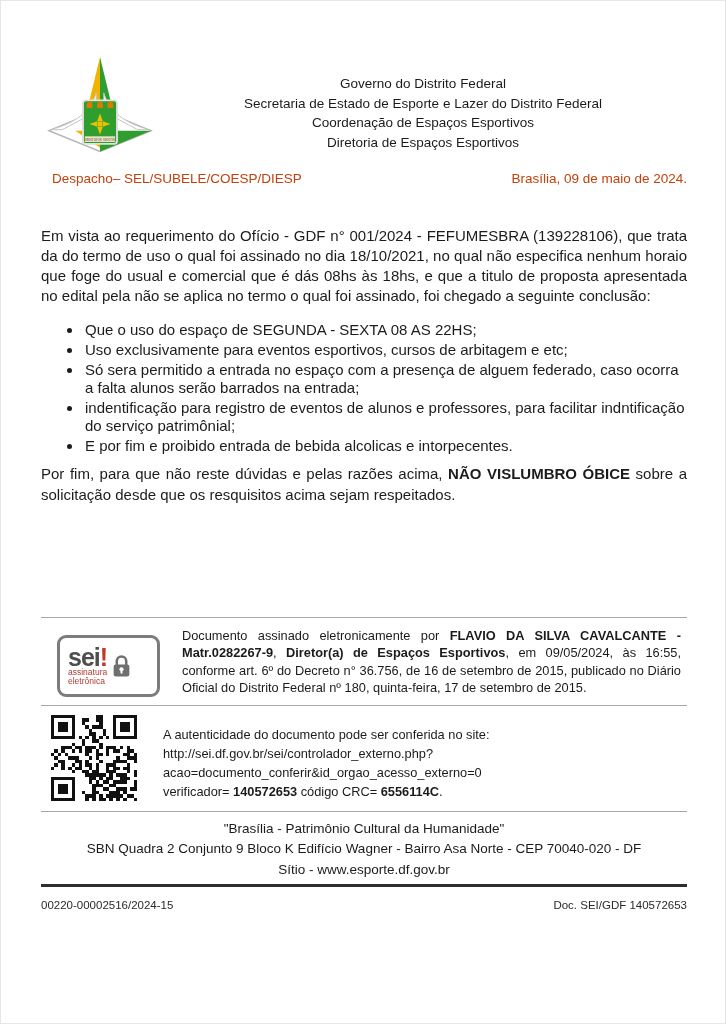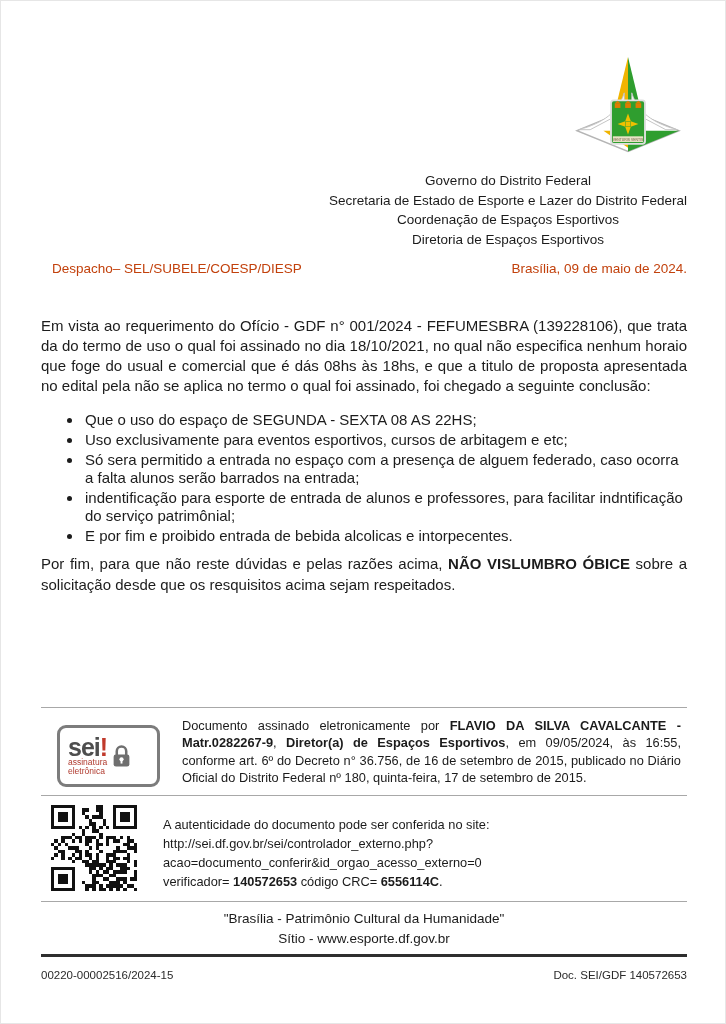--- a/index.html
+++ b/index.html
@@ -3,21 +3,21 @@
 <meta charset="utf-8">
 <style>
   html,body{margin:0;padding:0;background:#f2f2f2;}
   .page{
     width:726px;height:1024px;margin:0 auto;background:#ffffff;
     font-family:"Liberation Sans",sans-serif;color:#1c1c1c;
     box-sizing:border-box;padding:54px 38px 0 40px;position:relative;
     border:1px solid #e6e6e6;overflow:hidden;
   }
   
-  .header-row{display:flex;align-items:flex-end;flex-direction:column;}
+  .header-row{display:flex;align-items:center;}
   .emblem{width:118px;height:104px;flex:none;}
   .org-block{flex:1;text-align:center;font-size:13.5px;line-height:19.5px;padding-top:12px;color:#1b1b1b;}
   .despacho-row{display:flex;justify-content:space-between;font-size:13.5px;margin-top:12px;color:#c2410c;margin-left:11px;}
   
   .salutation{margin-top:30px;font-weight:700;font-size:15px;}
   .para1{margin-top:40px;font-size:15px;line-height:20px;text-align:justify;}
   ul.bullets{margin:4px 0 0 0;padding-left:42px;font-size:15px;line-height:18px;}
   ul.bullets li{margin:0 0 2px 0;padding-left:2px;}
   .closing{margin-top:8px;font-size:15px;line-height:21px;text-align:justify;}
   .bseg{font-weight:700;}
@@ -93,21 +93,21 @@
     <span>Brasília, 09 de maio de 2024.</span>
   </div>
 
 
   <p class="para1">Em vista  ao requerimento do Ofício - GDF n° 001/2024 - FEFUMESBRA (139228106), que trata da do termo de uso o qual foi assinado no dia 18/10/2021, no qual não especifica nenhum horaio que foge do usual e comercial que é dás 08hs às 18hs, e que a titulo de proposta apresentada no edital pela não se aplica no termo o qual foi assinado, foi chegado a seguinte conclusão:</p>
 
   <ul class="bullets">
     <li>Que o uso do espaço de SEGUNDA - SEXTA 08 AS 22HS;</li>
     <li>Uso exclusivamente para eventos esportivos, cursos de arbitagem e etc;</li>
     <li>Só sera permitido a entrada no espaço com a presença de alguem federado, caso ocorra a falta alunos serão barrados na entrada;</li>
-    <li>indentificação para esporte de entrada de alunos e professores, para facilitar indntificação do serviço patrimônial;</li>
+    <li>indentificação para registro de eventos de alunos e professores, para facilitar indntificação do serviço patrimônial;</li>
     <li>E por fim e proibido entrada de bebida alcolicas e intorpecentes.</li>
   </ul>
 
   <p class="closing"><span>Por fim, para que não reste dúvidas e pelas razões acima, </span><span class="bseg">NÃO VISLUMBRO ÓBICE</span><span> sobre a solicitação desde que os resquisitos acima sejam respeitados.</span></p>
 
   <div class="sig-area">
     <hr class="hline">
     <div class="sig-row">
       <div class="stamp">
         <div class="stamp-left">
@@ -420,20 +420,21 @@
         <div>http://sei.df.gov.br/sei/controlador_externo.php?</div>
         <div>acao=documento_conferir&amp;id_orgao_acesso_externo=0</div>
         <div><span>verificador= </span><span class="bseg">140572653</span><span> código CRC= </span><span class="bseg">6556114C</span><span>.</span></div>
       </div>
     </div>
 
     <hr class="hline">
 
     <div class="doc-footer">
       <div>"Brasília - Patrimônio Cultural da Humanidade"</div>
+      <div>SBN Quadra 2 Conjunto 9 Bloco K Edifício Wagner - Bairro Asa Norte - CEP 70040-020 - DF</div>
       <div>Sítio  - www.esporte.df.gov.br</div>
     </div>
 
     <hr class="thick-line">
 
     <div class="bottom-row">
       <span>00220-00002516/2024-15</span>
       <span>Doc. SEI/GDF 140572653</span>
     </div>
   </div>

